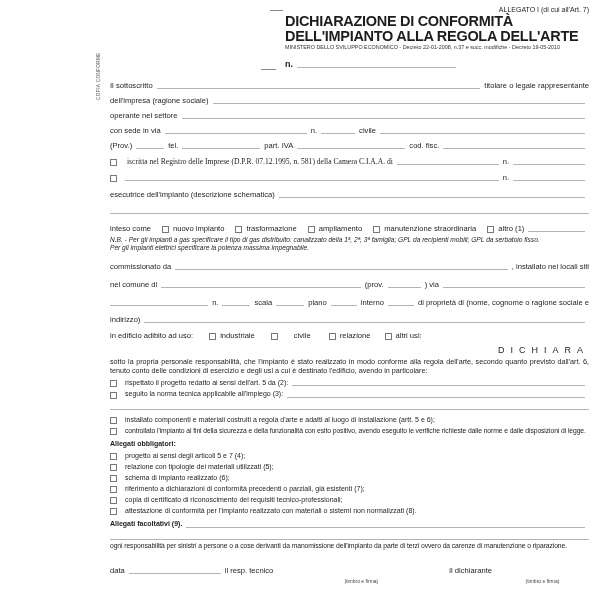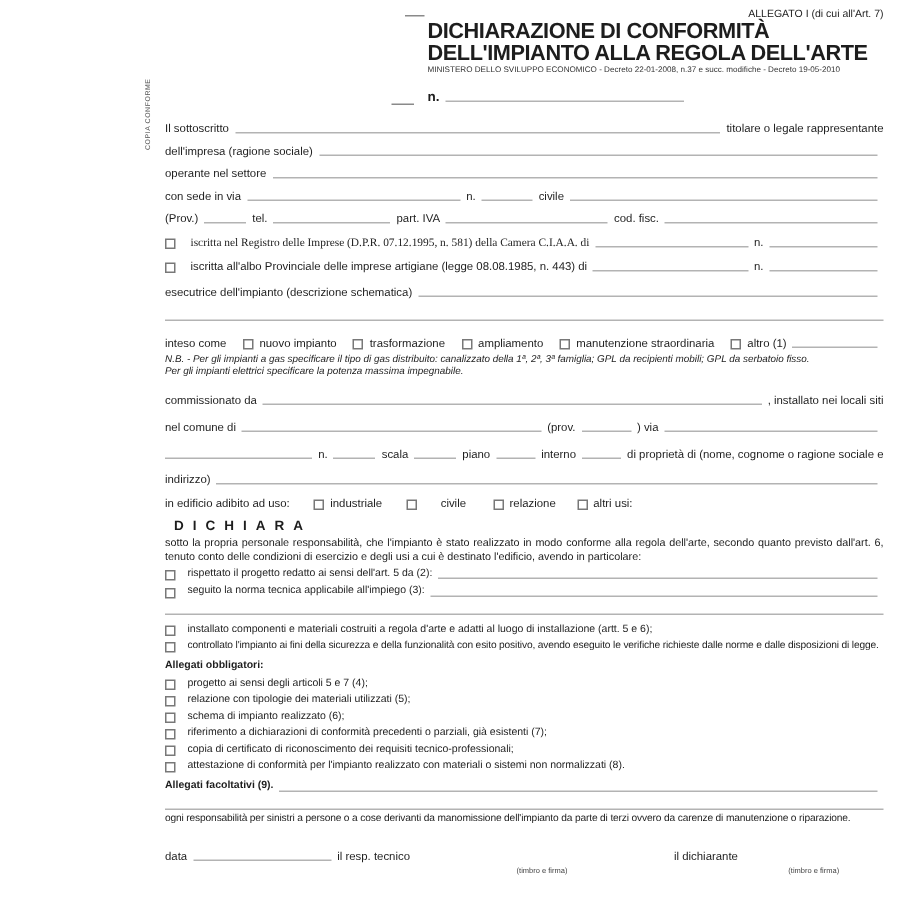--- a/index.html
+++ b/index.html
@@ -11,21 +11,21 @@
   .content { position:absolute; left:110px; top:6px; width:479px; }
   .r { display:flex; align-items:flex-end; }
   .l { font-size:7.6px; line-height:9px; white-space:nowrap; }
   .sm { font-size:7px; line-height:8.5px; }
   .xs { font-size:6.8px; line-height:8px; letter-spacing:-0.1px; }
   .b { font-weight:bold; }
   .fl { border-bottom:1px solid #b3b3b3; height:2px; margin:0 4px 1px 4px; }
   .grow { flex:1 1 auto; }
   .cb { width:7px; height:7px; border:1px solid #787878; background:#fff; flex:0 0 auto; margin:0 4px 0 0; }
   .opt { display:flex; align-items:flex-end; margin-left:11px; }
-  .bigh { text-align:left; font-weight:bold; font-size:9px; letter-spacing:6px; padding-left:6px; line-height:10px; }
+  .bigh { text-align:right; font-weight:normal; font-size:9px; letter-spacing:6px; padding-left:6px; line-height:10px; }
   .para { font-size:7.2px; line-height:9px; text-align:justify; }
   .nb { font-size:6.6px; line-height:7.8px; font-style:italic; white-space:nowrap; }
   .hdr { margin-left:175px; width:304px; }
   .allegato { font-size:7px; text-align:right; line-height:8px; }
   .title { font-weight:bold; font-size:14.5px; line-height:15px; letter-spacing:-0.3px; }
   .subtitle { font-size:5.4px; line-height:7px; color:#333; white-space:nowrap; }
   .nrow { display:flex; align-items:flex-end; margin-left:175px; width:175px; margin-top:9px; }
   .nrow .l { font-size:9px; font-weight:bold; }
   .sigcol { position:relative; }
   .sigcol .fl { width:100%; margin:0; }
@@ -97,21 +97,20 @@
     <div class="r" style="margin-top:7px;">
       <span class="cb"></span>
       <span class="l" style="margin-left:6px;font-family:Liberation Serif, serif;">iscritta nel Registro delle Imprese (D.P.R. 07.12.1995, n. 581) della Camera C.I.A.A. di</span>
       <span class="fl grow"></span>
       <span class="l">n.</span>
       <span class="fl" style="width:72px;"></span>
     </div>
 
     <div class="r" style="margin-top:7px;">
       <span class="cb"></span>
-      <span class="l" style="margin-left:6px;">iscritta all'albo Provinciale delle imprese artigiane (legge 08.08.1985, n. 443) di</span>
       <span class="fl grow"></span>
       <span class="l">n.</span>
       <span class="fl" style="width:72px;"></span>
     </div>
 
     <div class="r" style="margin-top:8px;">
       <span class="l">esecutrice dell'impianto (descrizione schematica)</span>
       <span class="fl grow"></span>
     </div>
 

